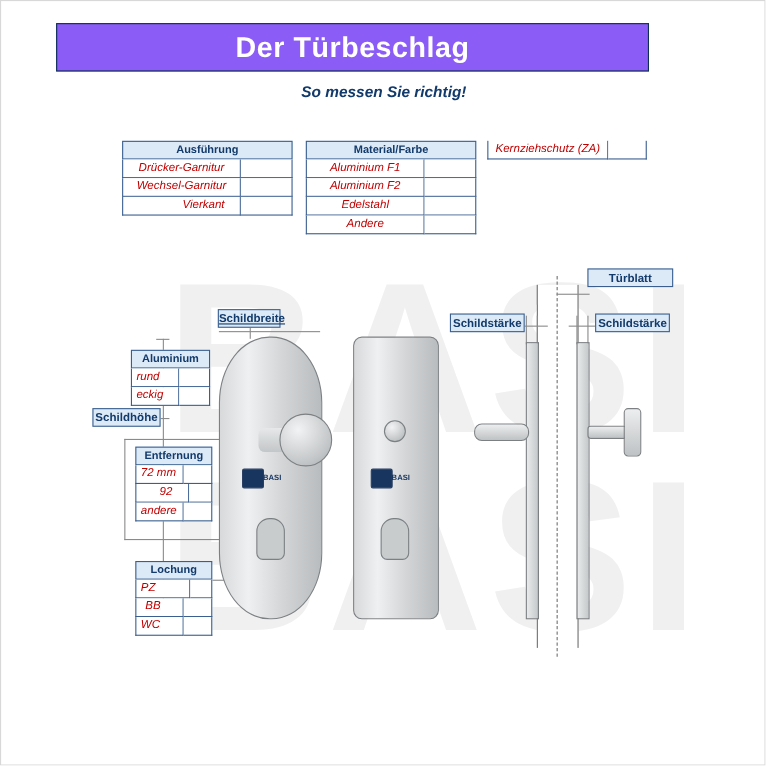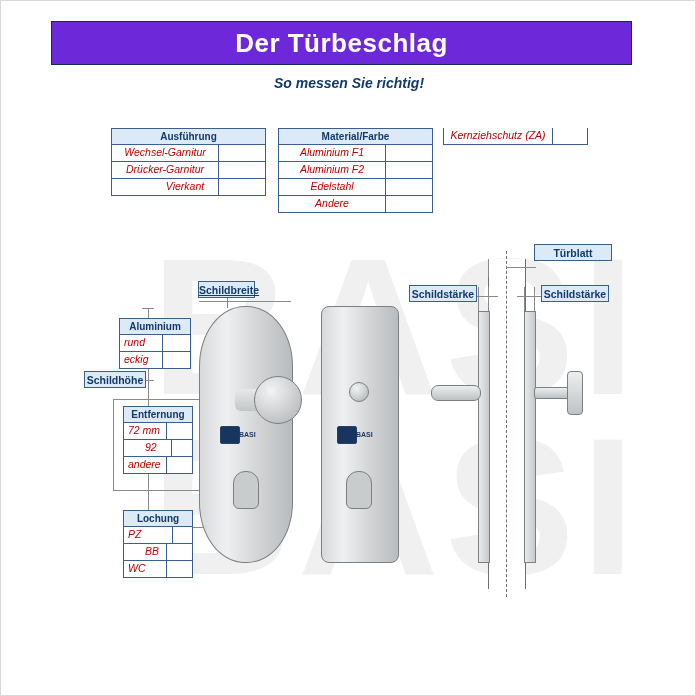--- a/index.html
+++ b/index.html
@@ -27,22 +27,22 @@
     line-height:200px;
     text-align:center;
     user-select:none;
     z-index:0;
   }
   .wm-top{position:absolute;left:0;top:0;width:100%;text-align:center;font-size:195px;}
   .wm-bot{position:absolute;left:0;top:180px;width:100%;text-align:center;font-size:195px;}
 
   
   .titlebar{
-    position:absolute;left:50px;top:20px;width:581px;height:44px;
-    background:#6d28d9;
+    position:absolute;left:50px;top:20px;width:539px;height:44px;
+    background:#8b5cf6;
     border:1px solid #0e2e55;
     box-sizing:border-box;
     display:flex;align-items:center;justify-content:center;
     z-index:5;
   }
   .titlebar span{
     color:#ffffff;font-weight:bold;font-size:26px;letter-spacing:.5px;
   }
   .subtitle{
     position:absolute;left:0;top:74px;width:696px;text-align:center;
@@ -132,25 +132,25 @@
   </div>
 
   <div class="titlebar">
     <span>Der Türbeschlag</span>
   </div>
   <div class="subtitle">So messen Sie richtig!</div>
 
   <div class="tbl" style="left:110px;top:127px;width:155px;">
     <div class="hdr">Ausführung</div>
     <div class="row">
+      <div class="lbl" style="width:108px;">Drücker-Garnitur</div>
+      <div class="fld" style="width:47px;"></div>
+    </div>
+    <div class="row">
       <div class="lbl" style="width:108px;">Wechsel-Garnitur</div>
-      <div class="fld" style="width:47px;"></div>
-    </div>
-    <div class="row">
-      <div class="lbl" style="width:108px;">Drücker-Garnitur</div>
       <div class="fld" style="width:47px;"></div>
     </div>
     <div class="row">
       <div class="lbl" style="width:108px;padding-left:40px;">Vierkant</div>
       <div class="fld" style="width:47px;"></div>
     </div>
   </div>
 
   <div class="tbl" style="left:277px;top:127px;width:155px;">
     <div class="hdr">Material/Farbe</div>
@@ -271,21 +271,21 @@
   <div class="ln h" style="left:112px;top:398px;width:130px;"></div>
   <div class="ln h" style="left:112px;top:489px;width:130px;"></div>
 
   <div class="tbl" style="left:122px;top:509px;width:70px;">
     <div class="hdr">Lochung</div>
     <div class="row">
       <div class="lbl" style="width:64px;text-align:left;padding-left:4px;">PZ</div>
       <div class="fld" style="width:26px;"></div>
     </div>
     <div class="row">
-      <div class="lbl" style="width:44px;text-align:left;padding-left:21px;">BB</div>
+      <div class="lbl" style="width:44px;text-align:left;padding-left:8px;">BB</div>
       <div class="fld" style="width:26px;"></div>
     </div>
     <div class="row">
       <div class="lbl" style="width:44px;text-align:left;padding-left:4px;">WC</div>
       <div class="fld" style="width:26px;"></div>
     </div>
   </div>
   <div class="ln h" style="left:192px;top:526px;width:42px;"></div>
 
 </div>

